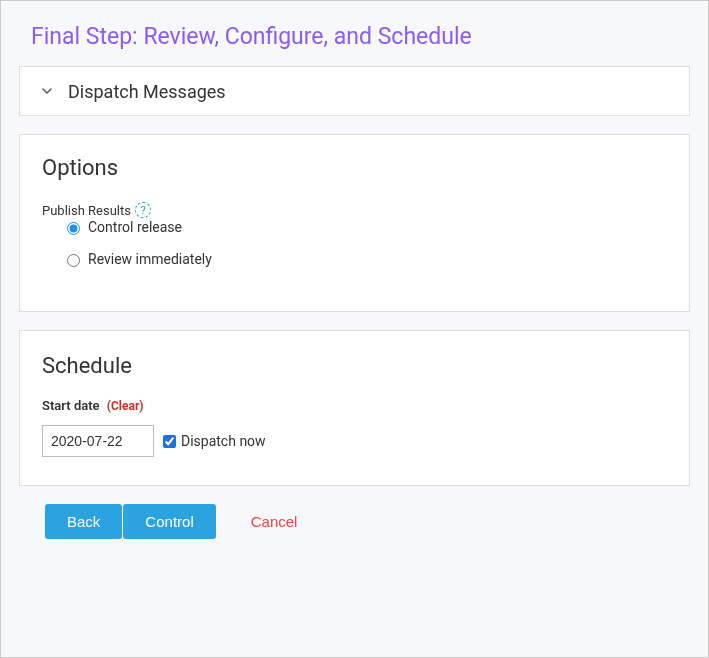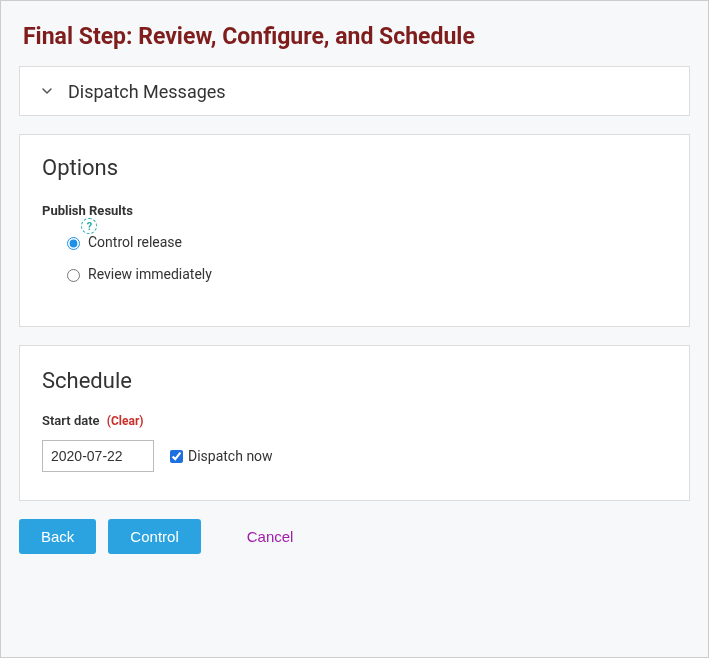--- a/index.html
+++ b/index.html
@@ -11,23 +11,23 @@
   }
   .container {
     width: 709px;
     height: 658px;
     border: 1px solid #ccc;
     background: #f6f8f9;
     padding: 8px 18px 18px 18px;
   }
   .page-title {
     font-size: 23px;
-    font-weight: 700;
-    color: #7f1d1d;
-    margin: 14px 0 16px 4px;
+    font-weight: 400;
+    color: #8b5cf6;
+    margin: 14px 0 16px 12px;
   }
   .panel {
     background: #fff;
     border: 1px solid #ddd;
     margin-bottom: 18px;
   }
   .dispatch-panel {
     height: 50px;
     display: flex;
     align-items: center;
@@ -47,25 +47,24 @@
     padding: 20px 22px 28px 22px;
   }
   .section-heading {
     font-size: 22px;
     color: #333;
     font-weight: 400;
     margin: 0 0 20px 0;
   }
   .field-label {
     font-size: 13px;
-    font-weight: 700;
-    color: #333;
-    display: inline-flex;
-    align-items: center;
-    flex-direction: column;
+    font-weight: 400;
+    color: #333;
+    display: inline-flex;
+    align-items: flex-end;
   }
   .help-badge {
     display: inline-flex;
     align-items: center;
     justify-content: center;
     width: 16px;
     height: 16px;
     border: 1px dashed #2aa;
     border-radius: 50%;
     font-size: 11px;
@@ -103,21 +102,21 @@
   .clear-link {
     font-size: 12px;
     font-weight: 700;
     color: #c9302c;
     margin-left: 4px;
     cursor: pointer;
   }
   .sched-input-row {
     display: flex;
     align-items: center;
-    gap: 12px;
+    gap: 5px;
   }
   .date-input {
     border: 1px solid #bbb;
     font-size: 14px;
     padding: 7px 8px;
     width: 112px;
     color: #333;
   }
   .dispatch-now {
     display: flex;
@@ -130,37 +129,38 @@
     accent-color: #1e6fe0;
   }
   .calendar-icon {
     display: inline-flex;
     cursor: pointer;
     margin-left: -8px;
   }
   .button-row {
     display: flex;
     align-items: center;
-    gap: 12px;
+    gap: 1px;
     margin-top: 14px;
+    margin-left: 26px;
   }
   .btn {
     border: none;
     border-radius: 3px;
     font-size: 15px;
     padding: 9px 22px;
     cursor: pointer;
   }
   .btn-primary {
     background: #2aa3e0;
     color: #fff;
   }
   .btn-link {
     background: transparent;
-    color: #a21caf;
+    color: #ef4444;
     padding: 9px 14px;
     margin-left: 20px;
   }
 </style>
 </head>
 <body>
 
 <div class="container">
 
   <h1 class="page-title">Final Step: Review, Configure, and Schedule</h1>

